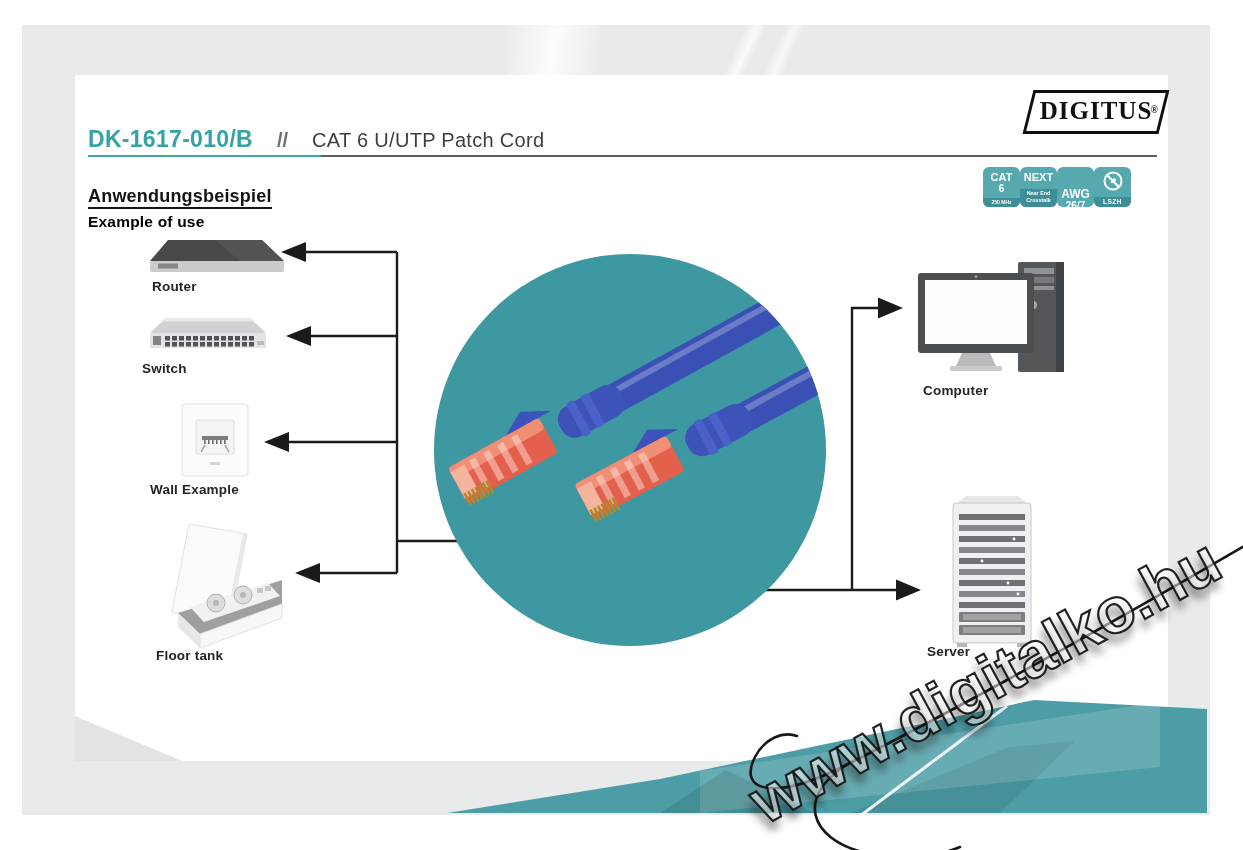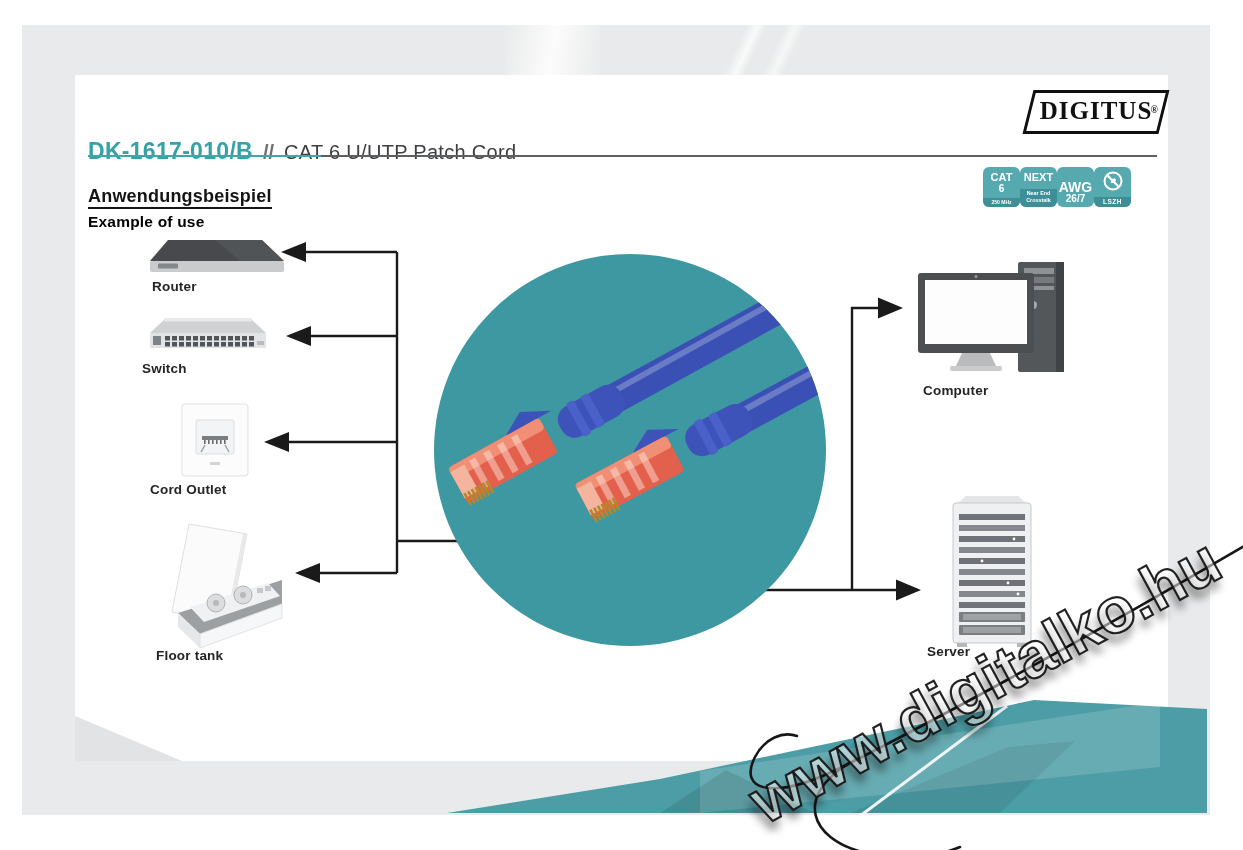--- a/index.html
+++ b/index.html
@@ -8,21 +8,21 @@
   .abs{position:absolute;}
   
   .frame-band{left:22px;top:25px;width:1188px;height:790px;background:#e9eaeb;}
   .streak1{left:505px;top:25px;width:95px;height:52px;
            background:linear-gradient(100deg,rgba(255,255,255,0),rgba(255,255,255,.85),rgba(255,255,255,0));}
   .streak2{left:685px;top:25px;width:130px;height:52px;transform:skewX(-25deg);
            background:linear-gradient(90deg,rgba(255,255,255,0) 38%,rgba(255,255,255,.75) 47%,rgba(255,255,255,0) 54%,
            rgba(255,255,255,0) 68%,rgba(255,255,255,.6) 76%,rgba(255,255,255,0) 84%);}
   .panel{left:75px;top:75px;width:1093px;height:686px;background:#ffffff;}
   
-  .hdr{left:88px;top:138px;display:flex;align-items:baseline;gap:10px;white-space:nowrap;}
+  .hdr{left:88px;top:126px;display:flex;align-items:baseline;gap:24px;white-space:nowrap;}
   .hdr .code{font-size:23px;font-weight:bold;color:#35a3a6;letter-spacing:.3px;}
   .hdr .sep{font-size:20px;font-weight:bold;color:#6e7072;}
   .hdr .pname{font-size:20px;color:#3c3e40;letter-spacing:.3px;}
   .rule{left:88px;top:155px;width:1069px;height:2px;background:#5c5e60;}
   .rule-teal{left:88px;top:155px;width:233px;height:2px;background:#3fa6a9;}
   .h-de{left:88px;top:186px;font-size:18px;font-weight:bold;color:#141414;
         border-bottom:2.5px solid #141414;padding-bottom:0;letter-spacing:.2px;}
   .h-en{left:88px;top:213px;font-size:15.5px;font-weight:bold;color:#000000;letter-spacing:.2px;}
   
   .logo{left:1028px;top:90px;width:130px;height:38px;border:3px solid #101010;background:#fff;transform:skewX(-14deg);}
@@ -32,21 +32,21 @@
   .logo-reg{position:absolute;top:-1px;right:2px;font-size:10px;font-family:"Liberation Serif",serif;}
   
   .badges{left:983px;top:167px;display:flex;gap:0;}
   .badge{position:relative;width:37px;height:40px;background:#57a9b0;border-radius:6px;color:#fff;
          font-weight:bold;text-align:center;overflow:hidden;}
   .badge .l1{font-size:11px;line-height:12px;margin-top:4px;}
   .badge .l2{font-size:10px;line-height:11px;}
   .badge .strip{position:absolute;left:0;right:0;bottom:0;background:#3d8e96;font-size:5px;line-height:9px;height:9px;}
   .badge .strip2{position:absolute;left:0;right:0;bottom:0;background:#3d8e96;height:17px;padding-top:1px;}
   .badge .tiny{font-size:5.4px;line-height:7px;display:block;}
-  .badge .mid{font-size:14px;line-height:11px;margin-top:15px;}
+  .badge .mid{font-size:12px;line-height:11px;margin-top:22px;}
   .badge .stripL{position:absolute;left:0;right:0;bottom:0;background:#3d8e96;font-size:6.5px;line-height:10px;height:10px;letter-spacing:.5px;}
   .badge .icn{margin-top:3px;}
   
   .dlabel{width:130px;text-align:left;font-size:13.5px;font-weight:bold;color:#242424;letter-spacing:.2px;}
   
   .wm{left:723px;top:632px;width:570px;height:86px;transform:rotate(-28.5deg);
       font-size:64px;font-weight:bold;letter-spacing:0;white-space:nowrap;
       color:rgba(255,255,255,.5);-webkit-text-stroke:2.2px rgba(22,22,22,.95);
       text-shadow:-6px 8px 9px rgba(0,0,0,.40);}
   svg.art{left:0;top:0;}
@@ -308,20 +308,20 @@
         <circle cx="12" cy="11" r="8.5" stroke="#fff" fill="none" stroke-width="2"></circle>
         <path d="M9.5 13 q2 -5.5 4.5 -4.5 q2.2 1 -0.8 4.5 z" fill="#fff"></path>
         <line x1="6" y1="5" x2="18" y2="17" stroke="#fff" stroke-width="2.2"></line>
       </svg>
       <div class="stripL">LSZH</div>
     </div>
   </div>
 
   <div class="abs dlabel" style="left:152px;top:279px;">Router</div>
   <div class="abs dlabel" style="left:142px;top:361px;">Switch</div>
-  <div class="abs dlabel" style="left:150px;top:482px;">Cord Outlet</div>
+  <div class="abs dlabel" style="left:150px;top:482px;">Wall Example</div>
   <div class="abs dlabel" style="left:156px;top:648px;">Floor tank</div>
   <div class="abs dlabel" style="left:923px;top:383px;">Computer</div>
   <div class="abs dlabel" style="left:927px;top:644px;">Server</div>
 
   <div class="abs wm">www.digitalko.hu</div>
 
 </div>
 
 </body></html>

